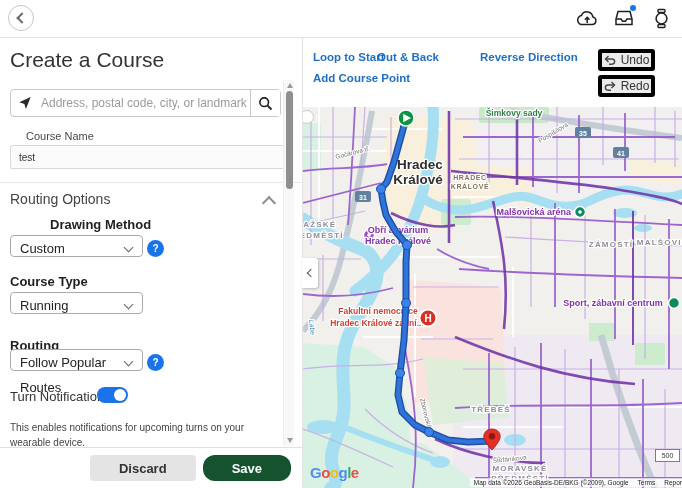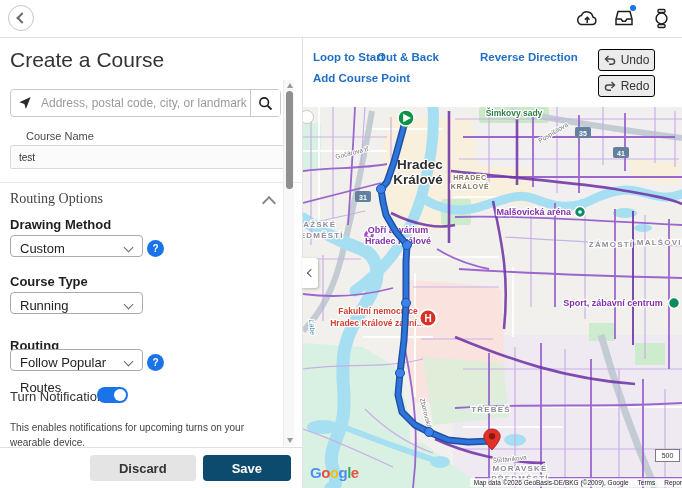--- a/index.html
+++ b/index.html
@@ -18,51 +18,51 @@
   .left-panel{position:absolute;left:0;top:38px;width:302px;height:450px;background:#fff;}
   .panel-title{position:absolute;left:10px;top:10px;font-size:21px;color:#333;}
   .search-row{position:absolute;left:10px;top:51px;width:271px;height:28px;border:1px solid #c8c8c8;border-radius:4px;display:flex;align-items:center;box-sizing:border-box;background:#fff;}
   .search-row .loc{width:28px;display:flex;justify-content:center;align-items:center;}
   .search-row input{flex:1;border:none;outline:none;font-size:12px;color:#333;min-width:0;font-family:inherit;}
   .search-row input::placeholder{color:#9a9a9a;}
   .search-btn{width:29px;height:26px;border-left:1px solid #c8c8c8;display:flex;align-items:center;justify-content:center;background:#fff;cursor:pointer;}
   .field-label{position:absolute;left:26px;font-size:11px;color:#4a4a4a;}
   .text-input{position:absolute;left:10px;width:269px;height:22px;border:1px solid #d9d9d9;background:#fbfbfb;border-radius:2px;font-size:10px;color:#333;padding:0 0 0 8px;font-family:inherit;}
   .divider{position:absolute;left:0;top:144px;width:302px;height:1px;background:#e8e8e8;}
-  .section-title{position:absolute;left:10px;top:153px;font-size:14px;color:#444;font-family:Liberation Serif, serif;}
+  .section-title{position:absolute;left:10px;top:153px;font-size:14px;color:#444;}
   .collapse-chev{position:absolute;left:264px;top:160px;width:8px;height:8px;border-left:2px solid #8a8a8a;border-top:2px solid #8a8a8a;transform:rotate(45deg);cursor:pointer;}
   .bold-label{position:absolute;left:10px;font-size:13px;font-weight:bold;color:#1f1f1f;}
   .select{position:absolute;left:10px;width:133px;height:22px;border:1px solid #ababab;border-radius:4px;background:#fff;font-size:13px;color:#222;line-height:25px;padding-left:9px;box-sizing:border-box;cursor:pointer;}
   .select .dchev{position:absolute;right:10px;top:8px;width:6px;height:6px;border-right:1.6px solid #666;border-bottom:1.6px solid #666;transform:rotate(45deg);}
   .help{position:absolute;width:17px;height:17px;border-radius:50%;background:#1a73e8;color:#fff;font-size:10px;font-weight:bold;text-align:center;line-height:17px;cursor:pointer;}
   .tn-label{position:absolute;left:10px;top:351px;font-size:13px;color:#333;}
   .toggle{position:absolute;left:97px;top:349px;width:31px;height:16px;border-radius:9px;background:#1a73e8;cursor:pointer;}
   .toggle .knob{position:absolute;right:2px;top:2px;width:12px;height:12px;border-radius:50%;background:#fff;}
   .tn-desc{position:absolute;left:10px;top:382px;width:262px;height:26px;overflow:hidden;font-size:10px;line-height:15px;color:#444;}
 
   
   .scrollbar{position:absolute;left:283px;top:42px;width:11px;height:366px;background:#f7f7f7;border-left:1px solid #ececec;box-sizing:border-box;}
   .sb-up{position:absolute;left:2.5px;top:3px;width:0;height:0;border-left:3.5px solid transparent;border-right:3.5px solid transparent;border-bottom:5px solid #9a9a9a;}
   .sb-down{position:absolute;left:2.5px;bottom:3px;width:0;height:0;border-left:3.5px solid transparent;border-right:3.5px solid transparent;border-top:5px solid #9a9a9a;}
   .sb-thumb{position:absolute;left:1.5px;top:11px;width:7px;height:98px;border-radius:4px;background:#8f8f8f;cursor:grab;}
 
   
   .panel-footer{position:absolute;left:0;top:409px;width:302px;height:41px;background:#fff;border-top:1px solid #e0e0e0;box-sizing:border-box;display:flex;align-items:center;justify-content:flex-end;gap:7px;padding-right:11px;}
   .btn{height:26px;padding:0 29px;border:none;border-radius:4px;font-size:13px;font-weight:bold;font-family:inherit;cursor:pointer;}
   .btn-discard{background:#e4e4e4;color:#333;}
-  .btn-save{background:#0c4a6e;color:#fff;}
+  .btn-save{background:#14532d;color:#fff;border-radius:12px;}
 
   .v-divider{position:absolute;left:302px;top:38px;width:1px;height:450px;background:#e3e3e3;}
 
   
   .map-pane{position:absolute;left:303px;top:38px;width:302px;height:450px;background:#14532d;}
   .map-toolbar{position:absolute;left:0;top:0;width:379px;height:69px;background:#fff;}
   .tlink{position:absolute;font-size:11.5px;font-weight:bold;color:#1f6fc4;cursor:pointer;white-space:nowrap;}
   .tl1{left:10px;top:13px;} .tl2{left:74px;top:13px;} .tl3{left:130px;top:13px;margin-left:47px;} .tl4{left:10px;top:34px;}
-  .ur-btn{position:absolute;left:295px;width:57px;height:22px;background:#ebebeb;border:1px solid #000000;border-radius:3px;display:flex;align-items:center;justify-content:center;gap:5px;font-size:12px;color:#333;box-sizing:border-box;cursor:pointer;}
+  .ur-btn{position:absolute;left:295px;width:57px;height:22px;background:#ebebeb;border:4px solid #000000;border-radius:3px;display:flex;align-items:center;justify-content:center;gap:5px;font-size:12px;color:#333;box-sizing:border-box;cursor:pointer;}
   .undo{top:11px;} .redo{top:37px;}
 
   .map{position:absolute;left:0;top:69px;width:379px;height:381px;overflow:hidden;background:#f2f0ec;cursor:grab;}
   .map svg{display:block;}
 
   
   .google-logo{position:absolute;left:7px;bottom:7px;font-size:15px;font-weight:bold;letter-spacing:-0.5px;opacity:.92;cursor:pointer;}
   .gB{color:#4285F4;}.gR{color:#EA4335;}.gY{color:#FBBC05;}.gG{color:#34A853;}
   .attrib{position:absolute;right:0;bottom:1px;display:flex;gap:9px;font-size:6.5px;color:#222;background:rgba(255,255,255,.7);padding:1px 0 1px 4px;white-space:nowrap;}
   .attrib span{text-shadow:0 0 2px #fff;}
@@ -134,21 +134,21 @@
     </div>
 
     <div class="field-label" style="top:92px;">Course Name</div>
     <input class="text-input" style="top: 107px;" type="text" value="test">
 
     <div class="divider"></div>
 
     <div class="section-title">Routing Options</div>
     <div class="collapse-chev"></div>
 
-    <div class="bold-label" style="top:179px;">Drawing Method</div>
+    <div class="bold-label" style="top:179px;margin-left:40px;">Drawing Method</div>
     <div class="select" style="top:197px;">
       <span>Custom</span>
       <span class="dchev"></span>
     </div>
     <div class="help" style="left:147px;top:202px;">?</div>
 
     <div class="bold-label" style="top:236px;">Course Type</div>
     <div class="select" style="top:254px;">
       <span>Running</span>
       <span class="dchev"></span>

